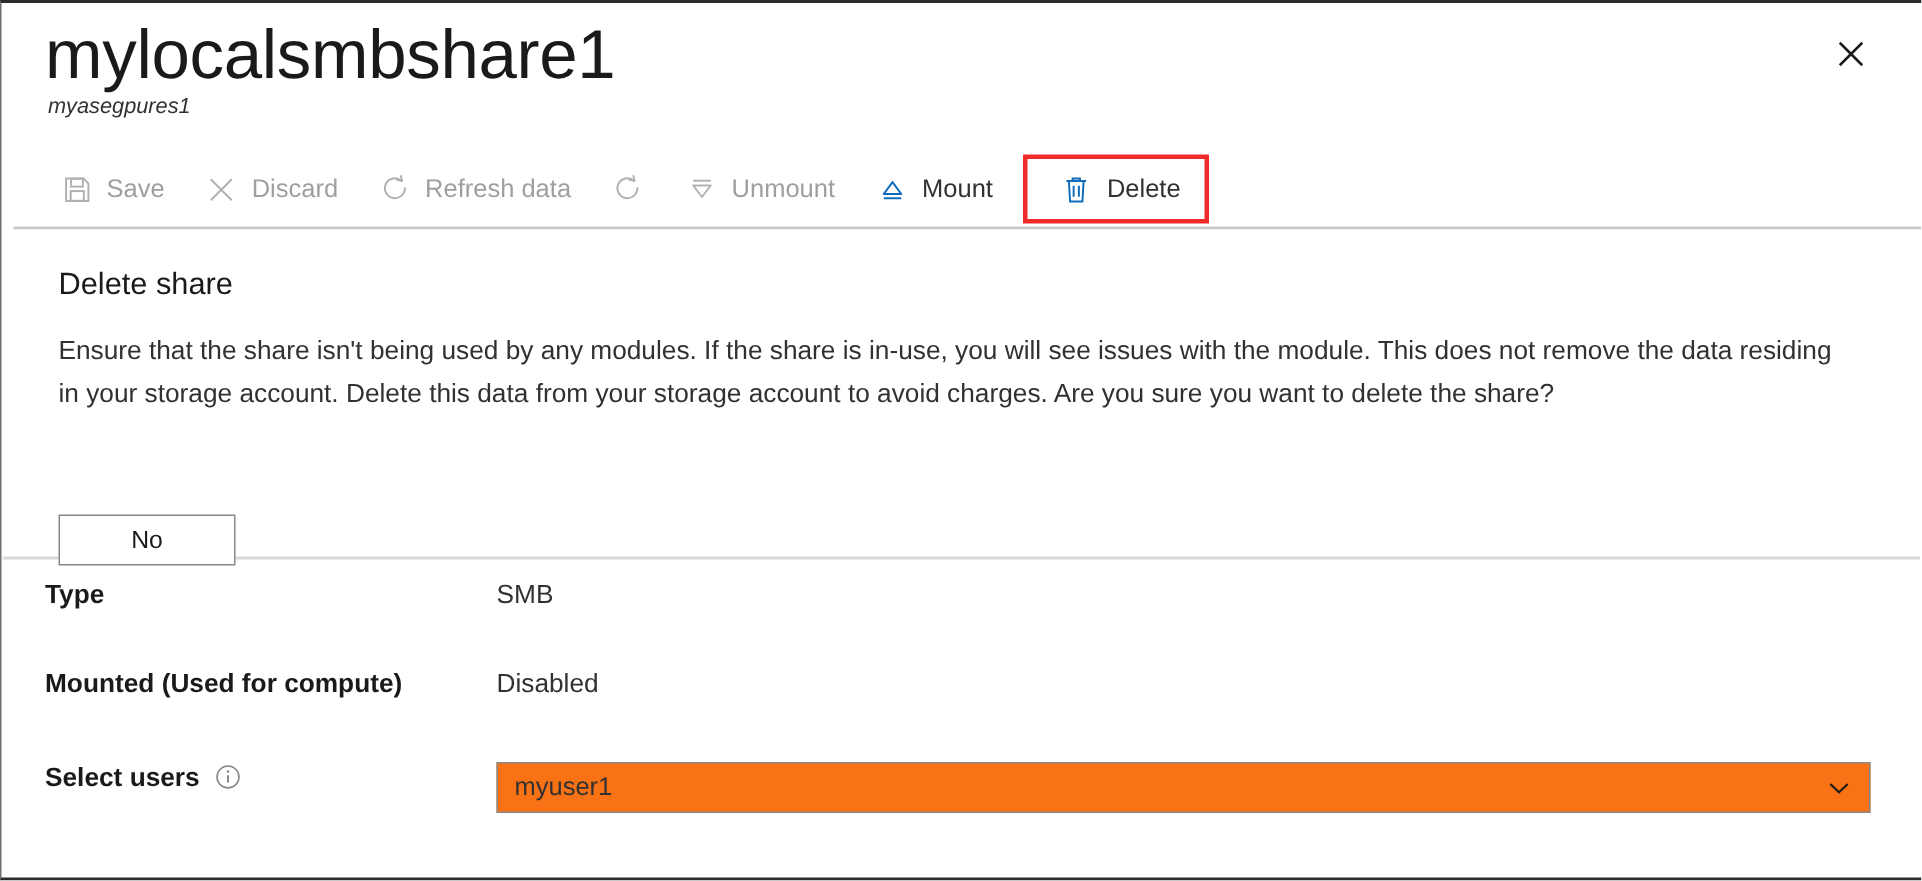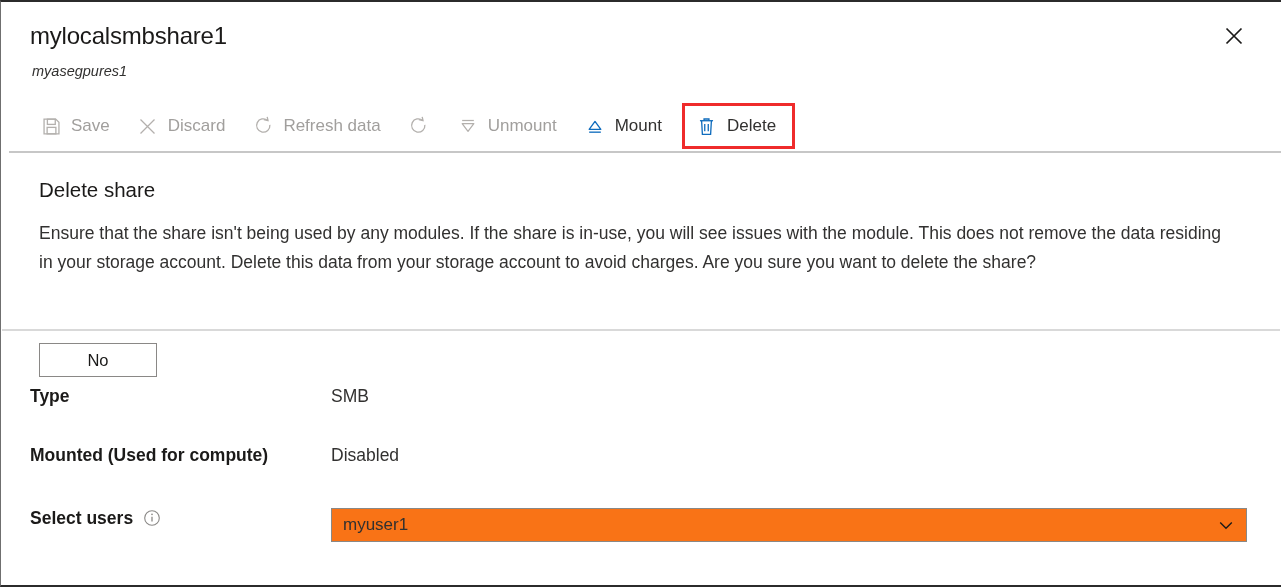--- a/index.html
+++ b/index.html
@@ -25,21 +25,21 @@
 
   
   .header {
     position: absolute;
     left: 0; top: 0; right: 0;
     height: 96px;
   }
   .page-title {
     position: absolute;
     left: 29px; top: 12px;
-    font-size: 24px;
+    font-size: 46px;
     font-weight: 400;
     color: #1b1a19;
     letter-spacing: -0.2px;
     line-height: 44px;
     white-space: nowrap;
   }
   .page-subtitle {
     position: absolute;
     left: 31px; top: 60px;
     font-size: 14.5px;
@@ -100,39 +100,39 @@
     display: flex;
     align-items: center;
     justify-content: center;
     flex: none;
   }
   .ico svg { display: block; }
 
   .cmd.highlighted {
     outline: 3px solid #ef2b2b;
     outline-offset: 0px;
-    padding: 9px 16px 9px 11px;
+    padding: 9px 16px 9px 22px;
     margin-left: 2px;
   }
 
   .toolbar-sep {
     position: absolute;
     left: 8px;
     right: 0px;
     top: 149px;
     height: 2px;
     background: #c7c7c7;
   }
 
   
   .confirm-panel {
     position: absolute;
     left: 1px; top: 151px;
     width: 1278px;
-    height: 178px;
+    height: 220px;
     background: #ffffff;
     border-bottom: 2px solid #d9d9d9;
     z-index: 5;
   }
   .confirm-title {
     position: absolute;
     left: 37px; top: 24px;
     font-size: 20.5px;
     font-weight: 400;
     color: #1b1a19;

